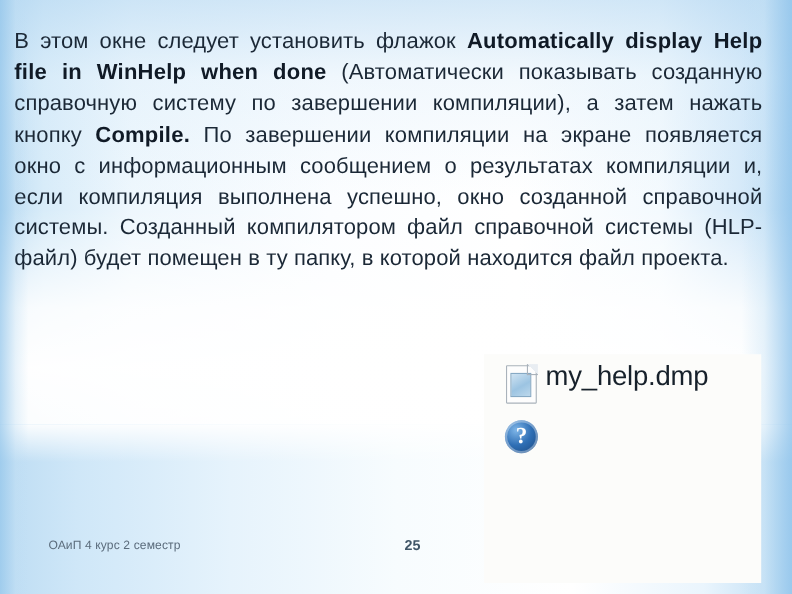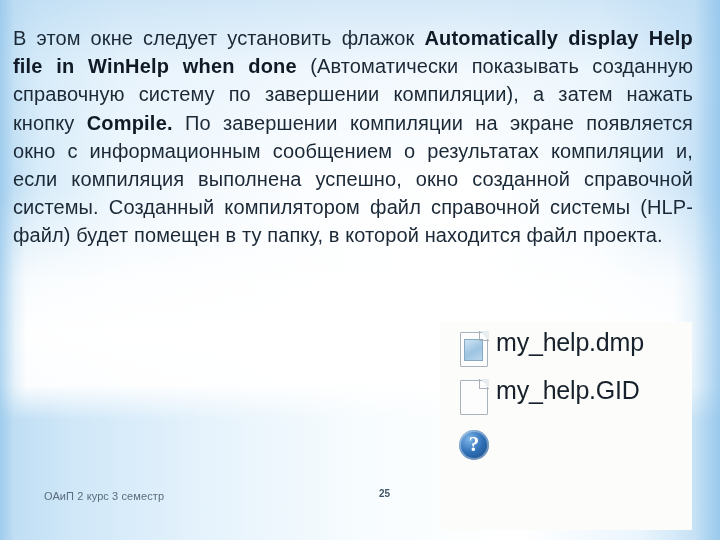--- a/index.html
+++ b/index.html
@@ -263,22 +263,22 @@
     top: 490px;
     font-size: 11px;
     color: #5b6c7c;
     letter-spacing: 0.1px;
   }
   .page-number {
     position: absolute;
     left: 360px;
     top: 488px;
     width: 30px;
-    text-align: right;
-    font-size: 10px;
+    text-align: center;
+    font-size: 13px;
     font-weight: bold;
     color: #3f5567;
   }
 </style>
 </head>
 <body>
 
 <div id="slide">
 
   <div class="bg-base"></div>
@@ -298,35 +298,29 @@
 
       <div class="file-row">
         <span class="icon-wrap">
           <span class="ico-page">
               <span class="inner-sq"></span>
             </span>
         </span>
         <span class="file-label">my_help.dmp</span>
       </div>
 
-      <div class="file-row">
-        <span class="icon-wrap">
-          <span class="ico-page blank"></span>
-        </span>
-        <span class="file-label">my_help.GID</span>
-      </div>
 
       <div class="file-row">
         <span class="icon-wrap">
           <span class="ico-help">
               <span class="q">?</span>
             </span>
         </span>
       </div>
 
 
     </div>
   </div>
 
-  <div class="footer-text">ОАиП 2 курс 3 семестр</div>
+  <div class="footer-text">ОАиП 4 курс 2 семестр</div>
   <div class="page-number">25</div>
 
 </div>
 
 </body></html>

